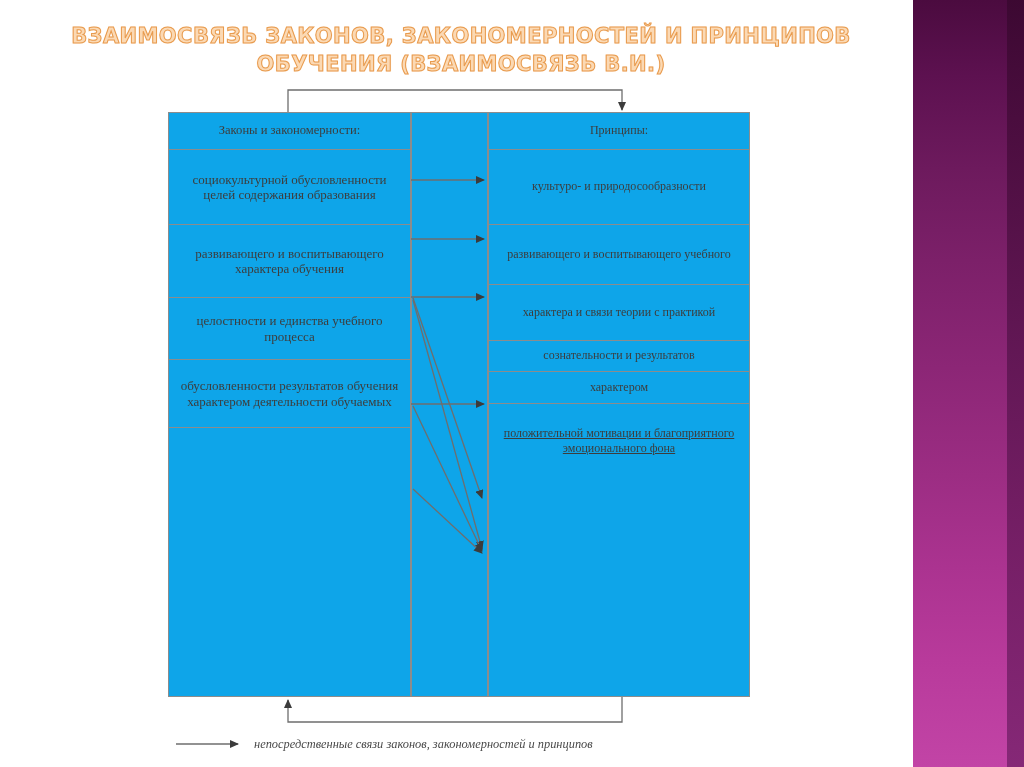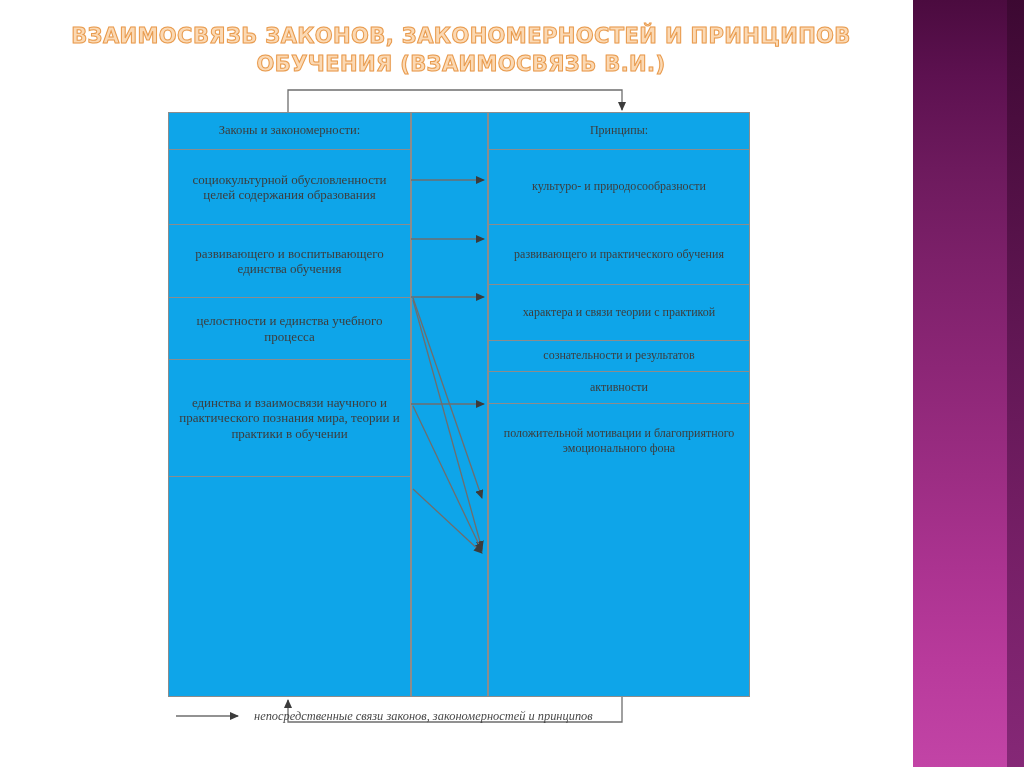--- a/index.html
+++ b/index.html
@@ -121,21 +121,21 @@
     border-bottom: 1px solid #8c8c8c;
     display: flex;
     align-items: center;
     justify-content: center;
     text-align: center;
     padding: 2px 7px;
     font-size: 13px;
     line-height: 15.5px;
     color: #3d3d3d;
   }
-  .cell:last-child { border-bottom: none; }
+  .cell:last-child { border-bottom: none; text-decoration: underline; }
   .cell.head {
     font-size: 12.6px;
     color: #3d3d3d;
   }
   .cell.empty { }
 
   #col-right .cell { font-size: 12px; line-height: 15.4px; }
 
   
   #arrows {
@@ -143,21 +143,21 @@
     left: 0; top: 0;
     width: 1024px;
     height: 767px;
     pointer-events: none;
   }
 
   
   #legend {
     position: absolute;
     left: 176px;
-    top: 704px;
+    top: 732px;
     width: 640px;
     height: 24px;
     display: flex;
     align-items: center;
   }
   #legend-line {
     width: 72px;
     height: 12px;
     flex: none;
   }
@@ -180,37 +180,37 @@
   <div id="title">
     <span class="tline">ВЗАИМОСВЯЗЬ ЗАКОНОВ, ЗАКОНОМЕРНОСТЕЙ И ПРИНЦИПОВ</span>
     <span class="tline">ОБУЧЕНИЯ (ВЗАИМОСВЯЗЬ В.И.)</span>
   </div>
 
   <div id="diagram">
 
     <div class="tbl" id="col-left">
       <div class="cell head" style="height:37px">Законы и закономерности:</div>
       <div class="cell" style="height:75px">социокультурной обусловленности целей содержания образования</div>
-      <div class="cell" style="height:73px">развивающего и воспитывающего единства обучения</div>
+      <div class="cell" style="height:73px">развивающего и воспитывающего характера обучения</div>
       <div class="cell" style="height:62px">целостности и единства учебного процесса</div>
-      <div class="cell" style="height:117px">единства и взаимосвязи научного и практического познания мира, теории и практики в обучении</div>
+      <div class="cell" style="height:68px">обусловленности результатов обучения характером деятельности обучаемых</div>
       <div class="cell empty" style="height:151px"></div>
     </div>
 
     <div class="tbl" id="col-mid">
       <div class="cell empty" style="height:583px"></div>
     </div>
 
     <div class="tbl" id="col-right">
       <div class="cell head" style="height:37px">Принципы:</div>
       <div class="cell" style="height:75px">культуро- и природосообразности</div>
-      <div class="cell" style="height:60px">развивающего и практического обучения</div>
+      <div class="cell" style="height:60px">развивающего и воспитывающего учебного</div>
       <div class="cell" style="height:56px">характера и связи теории с практикой</div>
       <div class="cell" style="height:31px">сознательности и результатов</div>
-      <div class="cell" style="height:32px">активности</div>
+      <div class="cell" style="height:32px">характером</div>
       <div class="cell" style="height:74px">положительной мотивации и благоприятного эмоционального фона</div>
     </div>
 
     <svg id="arrows" viewBox="0 0 1024 767" xmlns="http://www.w3.org/2000/svg">
       <defs>
         <marker id="ah" markerWidth="9" markerHeight="8" refX="8" refY="4" orient="auto" markerUnits="userSpaceOnUse">
           <path d="M0,0 L9,4 L0,8 z" fill="#3b3b3b"></path>
         </marker>
       </defs>
       <g stroke="#6e6e6e" stroke-width="1.3" fill="none">

